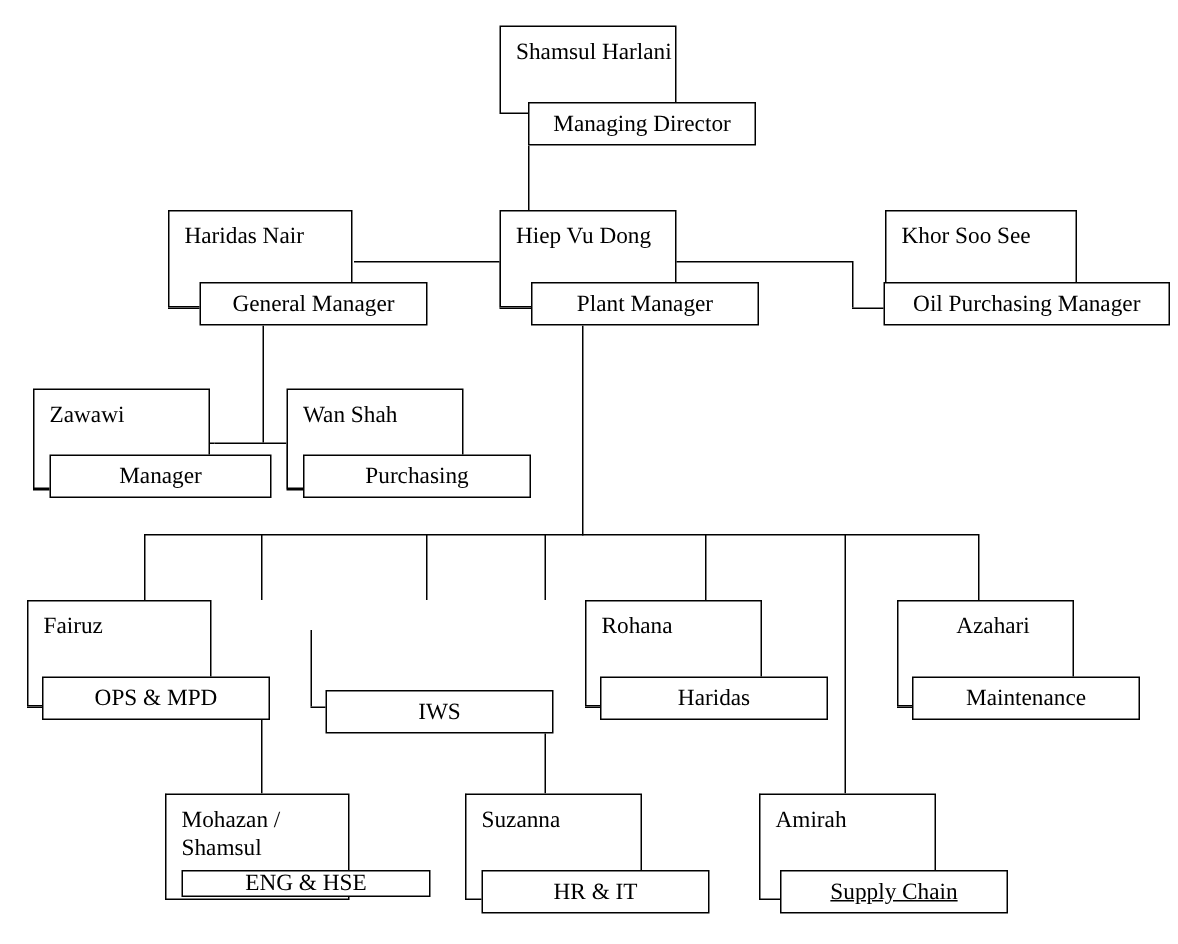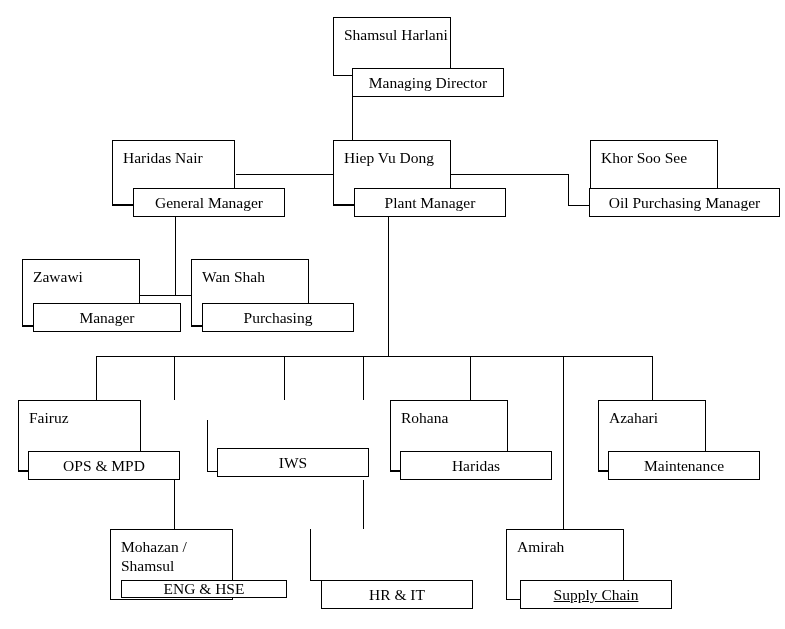--- a/index.html
+++ b/index.html
@@ -150,46 +150,49 @@
     <span>Purchasing</span>
   </div>
 
   <div class="node-box name-box" style="left:18px; top:400px; width:123px; height:71px;">
     <span>Fairuz</span>
   </div>
   <div class="node-box title-box" style="left:28px; top:451px; width:152px; height:29px;">
     <span>OPS &amp; MPD</span>
   </div>
 
-  <div class="node-box title-box" style="left:217px; top:448px; width:152px; height:29px;">
+  <div class="node-box title-box" style="left:217px; top:460px; width:152px; height:29px;">
     <span>IWS</span>
   </div>
 
   <div class="node-box name-box" style="left:390px; top:400px; width:118px; height:71px;">
     <span>Rohana</span>
   </div>
   <div class="node-box title-box" style="left:400px; top:451px; width:152px; height:29px;">
     <span>Haridas</span>
   </div>
 
-  <div class="node-box name-box" style="left:598px; top:400px; width:108px; height:71px;">
+  <div class="node-box name-box" style="left:598px; top:400px; width:118px; height:71px;text-align:center;">
     <span>Azahari</span>
   </div>
   <div class="node-box title-box" style="left:608px; top:451px; width:152px; height:29px;">
     <span>Maintenance</span>
   </div>
 
   <div class="node-box name-box" style="left:110px; top:529px; width:123px; height:71px;">
     <div>Mohazan /</div>
     <div>Shamsul</div>
   </div>
   <div class="node-box title-box" style="left:121px; top:580px; width:166px; height:18px;">
     <span>ENG &amp; HSE</span>
   </div>
 
+  <div class="node-box name-box" style="left:310px; top:529px; width:118px; height:71px;">
+    <span>Suzanna</span>
+  </div>
   <div class="node-box title-box" style="left:321px; top:580px; width:152px; height:29px;">
     <span>HR &amp; IT</span>
   </div>
 
   <div class="node-box name-box" style="left:506px; top:529px; width:118px; height:71px;">
     <span>Amirah</span>
   </div>
   <div class="node-box title-box" style="left:520px; top:580px; width:152px; height:29px;text-decoration:underline;">
     <span>Supply Chain</span>
   </div>

